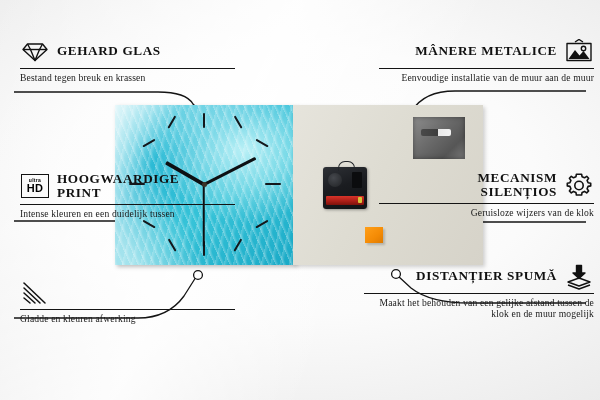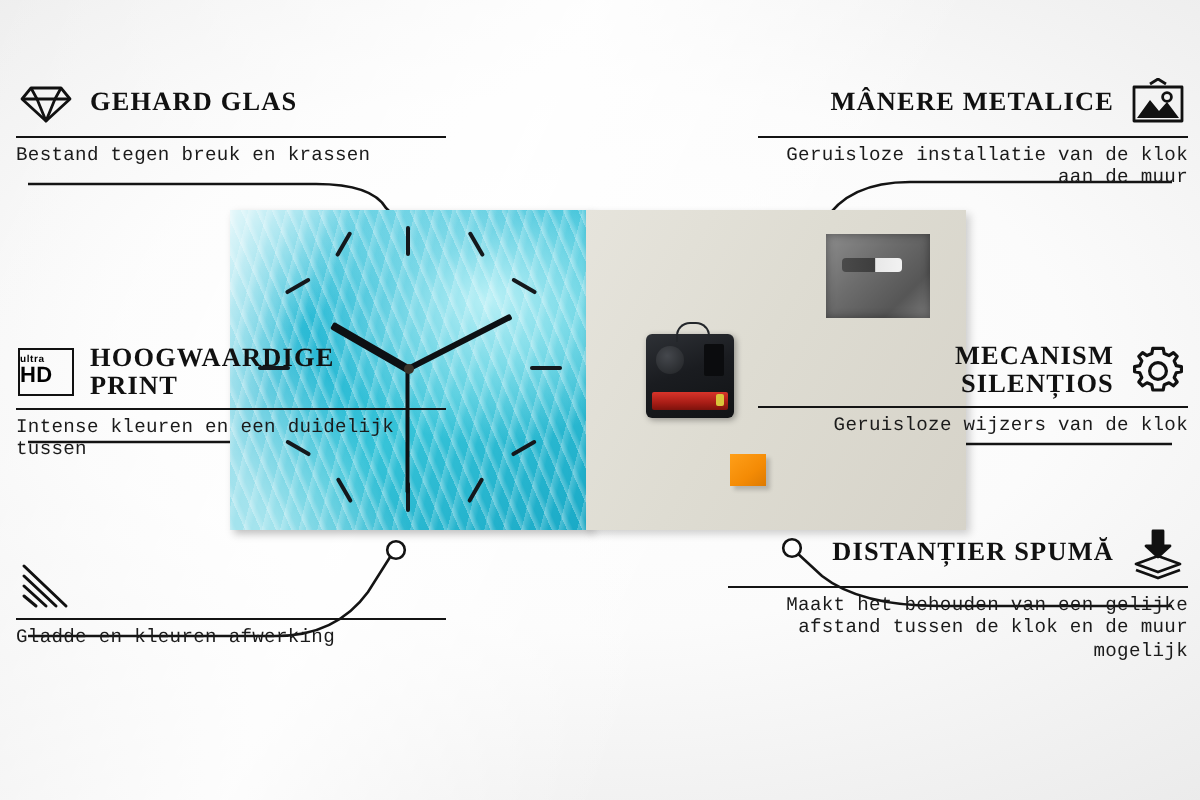--- a/index.html
+++ b/index.html
@@ -16,41 +16,40 @@
   }
   .stage:before{
     content:"";position:absolute;inset:0;
     background:linear-gradient(115deg, rgba(255,255,255,0) 0%, rgba(255,255,255,.85) 38%, rgba(255,255,255,0) 62%);
     pointer-events:none;
   }
   
   .wires{position:absolute;left:0;top:0;width:600px;height:400px;pointer-events:none;}
   
   .feat{position:absolute;width:215px;}
-  .feat.left{left:8px;text-align:left;}
+  .feat.left{left:20px;text-align:left;}
   .feat.right{right:6px;text-align:right;}
   .feat .head{display:flex;align-items:center;gap:7px;}
   .feat.right .head{flex-direction:row-reverse;}
   .feat .ic{
     width:30px;height:27px;flex:0 0 30px;
     display:flex;align-items:center;justify-content:center;
   }
   .feat .ttl{
     font-size:13.2px;line-height:14.4px;letter-spacing:.6px;
     font-weight:700;color:#111;text-transform:uppercase;
     max-width:150px;
   }
   .feat .rule{
     height:0;border-top:1.3px solid #141414;
     margin:3px 0 3px 0;width:100%;
   }
   .feat .sub{
     font-size:9.6px;line-height:11.4px;color:#1b1b1b;
     letter-spacing:.15px;
-    font-family:Liberation Mono, monospace;
   }
   
   #f-glass{top:38px;}
   #f-print{top:172px;}
   #f-edge{top:279px;}
   #f-hang{top:38px;}
   #f-mech{top:171px;}
   #f-foam{top:263px;width:230px;}
   
   .product{position:absolute;left:115px;top:105px;width:370px;height:160px;}
@@ -109,21 +108,21 @@
   .mech .blk{position:absolute;right:5px;top:5px;width:10px;height:16px;background:#0b0c0e;border-radius:1px;}
   .foam{
     position:absolute;left:72px;bottom:22px;width:18px;height:16px;
     background:linear-gradient(140deg,#ff9f19 0%,#f48b05 60%,#dd7a02 100%);
     box-shadow:2px 2px 2px rgba(0,0,0,.18);
   }
   
   svg{display:block;}
   .hdbox{
     width:26px;height:22px;border:1.6px solid #111;
-    display:flex;flex-direction:column;justify-content:center;
+    display:flex;flex-direction:column;align-items:center;justify-content:center;
     font-family:"Liberation Sans", sans-serif;line-height:1;
   }
   .hdbox .u{font-size:5px;letter-spacing:.3px;font-weight:700;}
   .hdbox .h{font-size:11px;font-weight:700;letter-spacing:.2px;}
 </style>
 </head>
 <body>
 
 <div class="stage">
 
@@ -245,21 +244,21 @@
             <path d="M11,3 L15,0.5 L19,3"></path>
             <rect x="3" y="4.5" width="24" height="17"></rect>
             <path d="M4.5,20 L11,11 L15.5,16.5 L19.5,12 L25.5,20 Z" fill="#111" stroke="none"></path>
             <circle cx="19.5" cy="9.5" r="2.2"></circle>
           </g>
         </svg>
       </div>
       <div class="ttl">MÂNERE METALICE</div>
     </div>
     <div class="rule"></div>
-    <div class="sub">Geruisloze installatie van de klok aan de muur</div>
+    <div class="sub">Eenvoudige installatie van de muur aan de muur</div>
   </div>
 
   <div class="feat right" id="f-mech">
     <div class="head">
       <div class="ic">
         <svg width="28" height="27" viewBox="0 0 28 27">
           <g fill="none" stroke="#111" stroke-width="1.6" stroke-linejoin="round">
             <path d="M14,2.2 l2.6,0 0.5,2.6 2.4,1 2.2,-1.5 1.9,1.9 -1.5,2.2 1,2.4 2.6,0.5 0,2.6 -2.6,0.5 -1,2.4 1.5,2.2 -1.9,1.9 -2.2,-1.5 -2.4,1 -0.5,2.6 -2.6,0 -2.6,0 -0.5,-2.6 -2.4,-1 -2.2,1.5 -1.9,-1.9 1.5,-2.2 -1,-2.4 -2.6,-0.5 0,-2.6 2.6,-0.5 1,-2.4 -1.5,-2.2 1.9,-1.9 2.2,1.5 2.4,-1 0.5,-2.6 z"></path>
             <circle cx="14" cy="13.5" r="4.2"></circle>
           </g>

